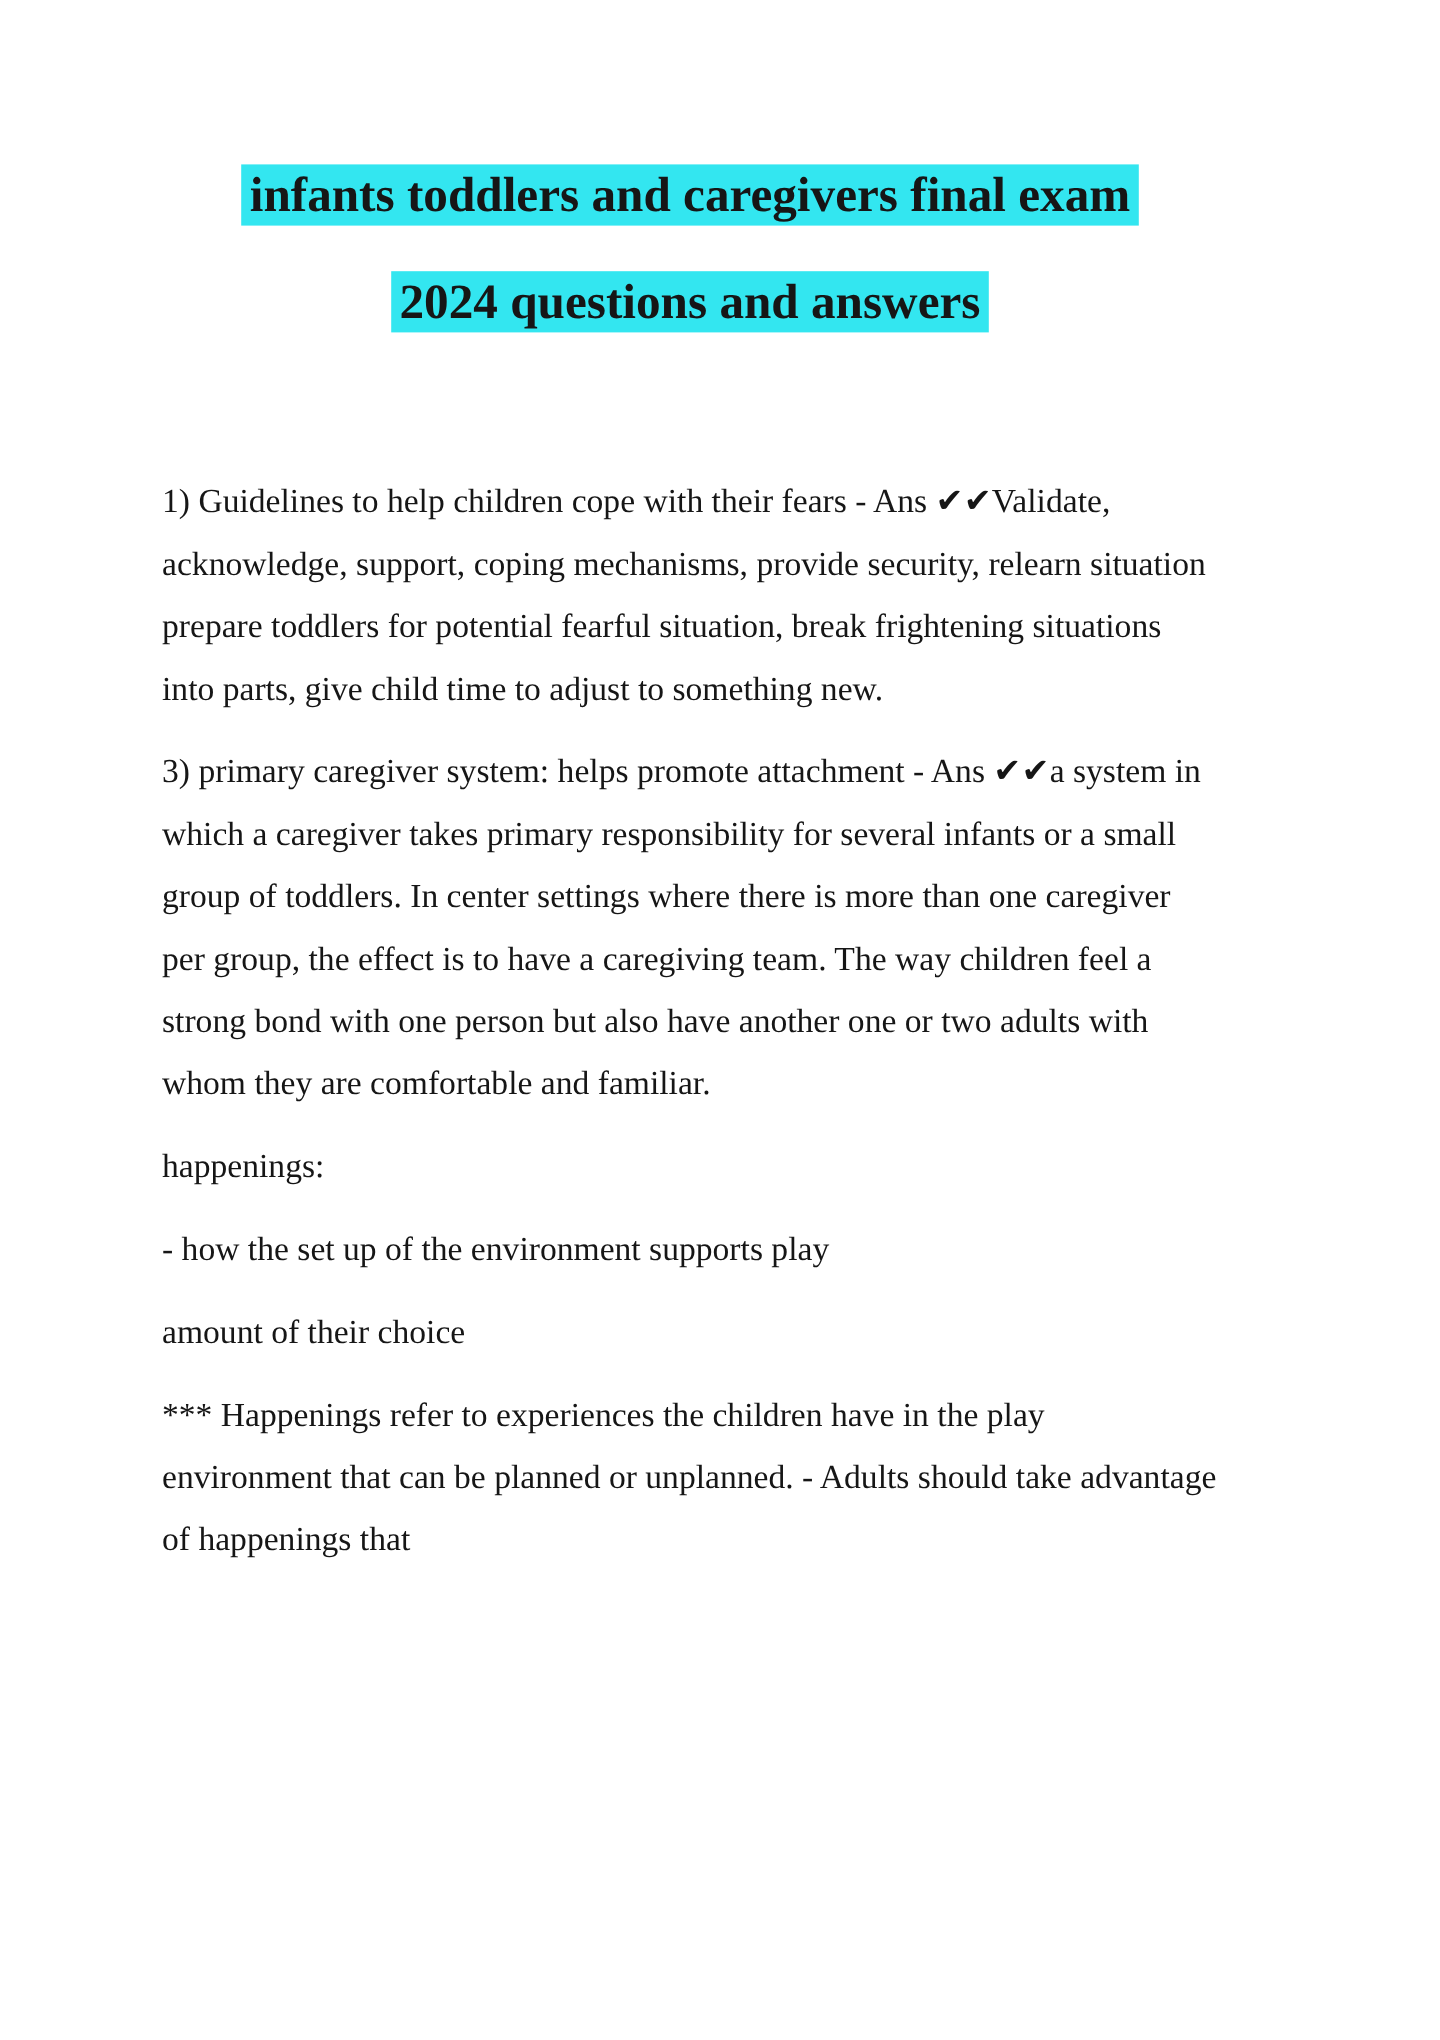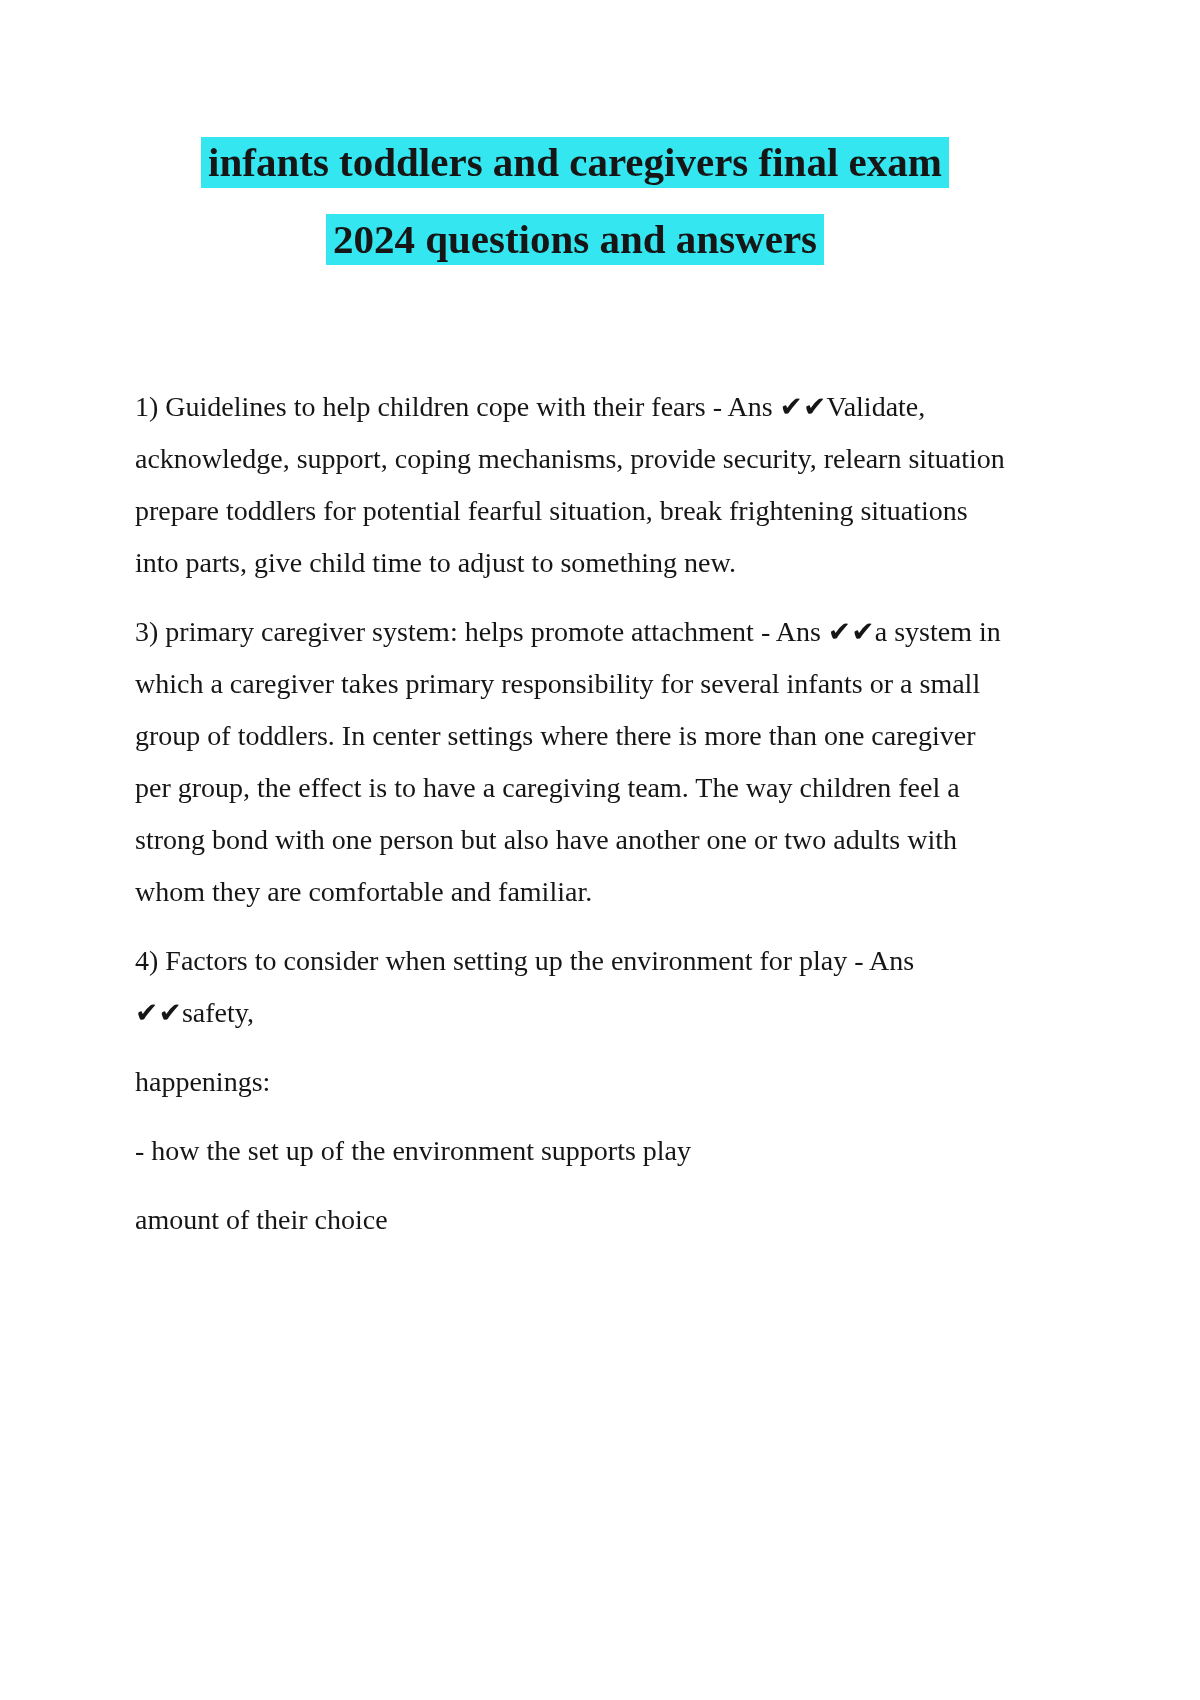--- a/index.html
+++ b/index.html
@@ -22,21 +22,21 @@
     width: 880px;
   }
   .title-block {
     padding-top: 137px;
     text-align: center;
   }
   .title-line {
     text-align: center;
   }
   .title-line + .title-line {
-    margin-top: 26px;
+    margin-top: 38px;
   }
   .hl {
     display: inline-block;
     background: var(--hl, #33e6f0);
     font-size: 41px;
     font-weight: bold;
     line-height: 51px;
     padding: 0 7px;
     white-space: nowrap;
   }
@@ -70,22 +70,22 @@
         <span class="hl">infants toddlers and caregivers final exam</span>
       </div>
       <div class="title-line">
         <span class="hl">2024 questions and answers</span>
       </div>
     </h1>
 
     <div class="body-text">
       <p>1) Guidelines to help children cope with their fears - Ans ✔✔Validate, acknowledge, support, coping mechanisms, provide security, relearn situation prepare toddlers for potential fearful situation, break frightening situations into parts, give child time to adjust to something new.</p>
       <p>3) primary caregiver system: helps promote attachment - Ans ✔✔a system in which a caregiver takes primary responsibility for several infants or a small group of toddlers. In center settings where there is more than one caregiver per group, the effect is to have a caregiving team. The way children feel a strong bond with one person but also have another one or two adults with whom they are comfortable and familiar.</p>
-      <p>4) Factors to consider when setting up the environment for play - Ans ✔✔safety,</p>
       <p>happenings:</p>
       <p>- how the set up of the environment supports play</p>
       <p>amount of their choice</p>
+      <p>*** Happenings refer to experiences the children have in the play environment that can be planned or unplanned. - Adults should take advantage of happenings that</p>
     </div>
 
   </div>
 
   <div class="next-page-edge"></div>
 </div>
 
 </body></html>

